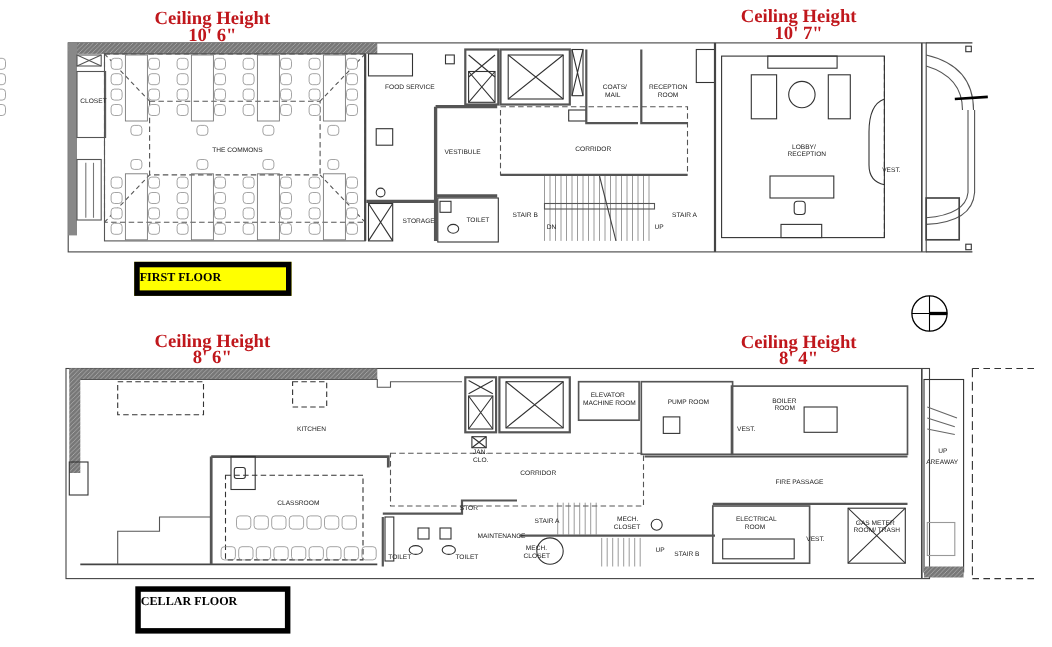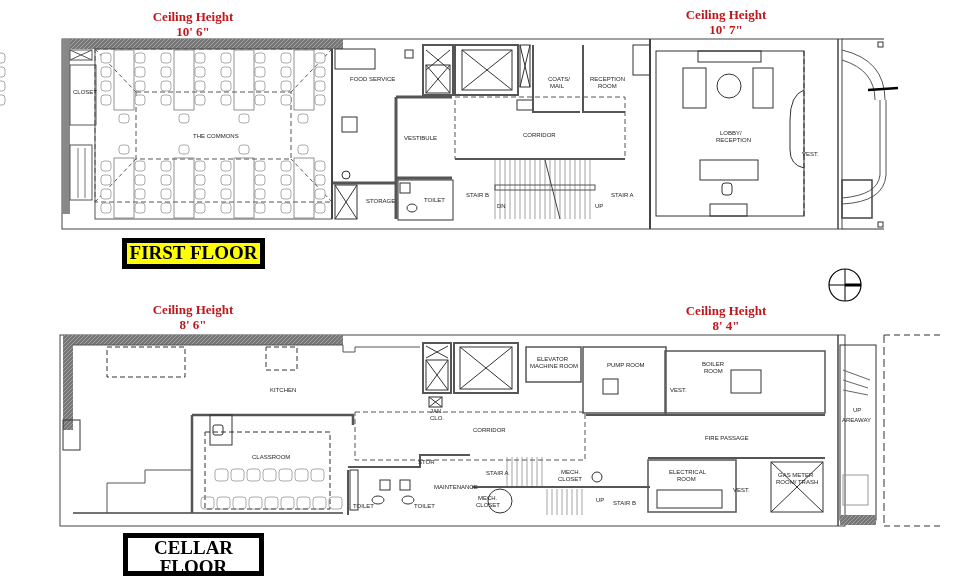--- a/index.html
+++ b/index.html
@@ -1,18 +1,18 @@
 <!DOCTYPE html>
 <html><head>
 <meta charset="utf-8">
 <style>
   html, body { margin:0; padding:0; background:#ffffff; }
   body { width:956px; height:588px; position:relative; overflow:hidden; font-family:"Liberation Sans", sans-serif; }
-  .ceiling { position:absolute; text-align:center; color:#c0171c; font-family:"Liberation Serif", serif; font-weight:bold; font-size:13px; line-height:15px; width:160px; }
-  .floor-label { position:absolute; font-family:"Liberation Serif", serif; font-weight:bold; font-size:19px; text-align:center; box-sizing:border-box; border:5px solid #000; line-height:19px; }
+  .ceiling { position:absolute; text-align:center; color:#c0171c; font-family:"Liberation Serif", serif; font-weight:bold; font-size:17px; line-height:15px; width:160px; }
+  .floor-label { position:absolute; font-family:"Liberation Serif", serif; font-weight:bold; font-size:11px; box-sizing:border-box; border:5px solid #000; line-height:19px; }
   .floor-label.first { background:#ffff00; }
   .floor-label.cellar { background:#ffffff; }
   svg { position:absolute; left:0; top:0; }
   .rl { font-family:"Liberation Sans", sans-serif; font-size:6px; fill:#222; }
 </style>
 </head>
 <body>
 
 <div class="ceiling" style="left:113px; top:9px;">
   <div>Ceiling Height</div>

